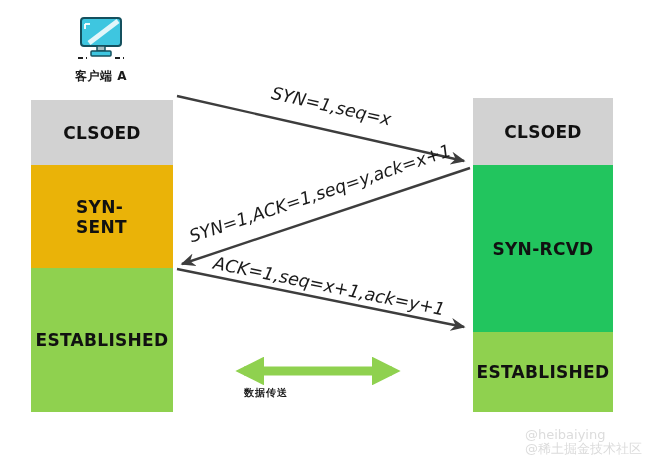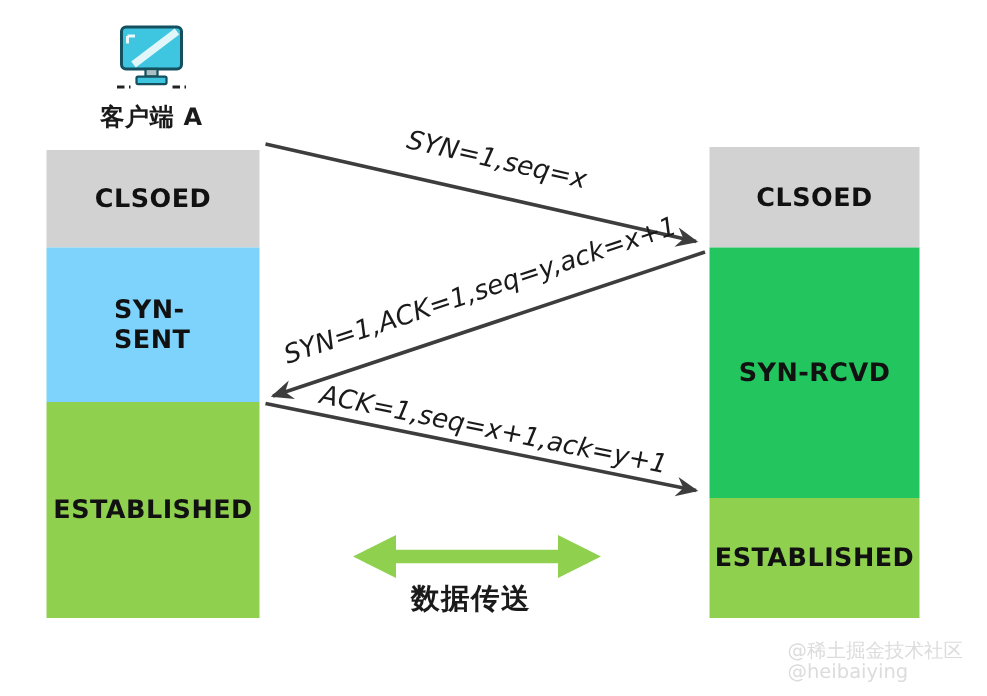--- a/index.html
+++ b/index.html
@@ -3,21 +3,21 @@
 <meta charset="utf-8">
 <style>
   * { margin: 0; padding: 0; box-sizing: border-box; }
   body { background: #ffffff; font-family: "DejaVu Sans", "Liberation Sans", sans-serif; }
   .canvas {
     position: relative; width: 658px; height: 464px; background: #ffffff;
     overflow: hidden;
   }
   .endpoint { position: absolute; text-align: center; }
   .endpoint .ep-label {
-    font-weight: bold; font-size: 16px; color: #1a1a1a; margin-top: 2px;
+    font-weight: bold; font-size: 12px; color: #1a1a1a; margin-top: 2px;
     letter-spacing: 0.5px;
   }
   .ep-client { left: 40px; top: 16px; width: 122px; }
   .ep-server { left: 492px; top: 14px; width: 120px; }
   .icon-wrap { display: inline-block; }
 
   .state-col { position: absolute; }
   .col-client { left: 31px; top: 100px; width: 142px; }
   .col-server { left: 473px; top: 98px; width: 140px; }
   .seg {
@@ -33,22 +33,22 @@
 
   svg.overlay { position: absolute; left: 0; top: 0; width: 658px; height: 464px; }
   .msg-line { stroke: #3d3d3d; stroke-width: 2.4; fill: none; }
   .msg-label {
     font-family: "DejaVu Sans", "Liberation Sans", sans-serif;
     font-style: italic; font-size: 17.5px; fill: #1a1a1a;
   }
   .data-arrow-line { stroke-width: 9; fill: none; }
 
   .data-transfer-label {
-    position: absolute; left: 244px; top: 386px; width: 140px; text-align: center;
-    font-weight: bold; font-size: 19px; color: #1a1a1a; letter-spacing: 1px;
+    position: absolute; left: 244px; top: 386px; width: 140px; text-align: left;
+    font-weight: bold; font-size: 10px; color: #1a1a1a; letter-spacing: 1px;
   }
   .watermark {
     position: absolute; right: 16px; top: 428px; text-align: left;
     font-size: 13px; line-height: 14px; color: #dcdcdc;
   }
 </style>
 </head>
 <body>
 
 <div class="canvas">
@@ -65,21 +65,21 @@
         <line x1="1" y1="42" x2="10" y2="42" stroke="#222222" stroke-width="2" stroke-dasharray="5 3"></line>
         <line x1="38" y1="42" x2="47" y2="42" stroke="#222222" stroke-width="2" stroke-dasharray="5 3"></line>
       </svg>
     </span>
     <div class="ep-label">客户端 A</div>
   </div>
 
 
   <div class="state-col col-client">
     <div class="seg seg-1" style="background-color: rgb(210, 210, 210);">CLSOED</div>
-    <div class="seg seg-2" style="background-color: #7dd3fc; padding-left: 45px;">SYN-SENT</div>
+    <div class="seg seg-2" style="background-color: #eab308; padding-left: 45px;">SYN-SENT</div>
     <div class="seg seg-3" style="background-color: rgb(143, 209, 79);">ESTABLISHED</div>
   </div>
 
   <div class="state-col col-server">
     <div class="seg seg-1" style="background-color: rgb(210, 210, 210);">CLSOED</div>
     <div class="seg seg-2" style="background-color: #22c55e;">SYN-RCVD</div>
     <div class="seg seg-3" style="background-color: rgb(143, 209, 79);">ESTABLISHED</div>
   </div>
 
   <svg class="overlay">
@@ -99,17 +99,17 @@
     <text class="msg-label" text-anchor="middle" transform="translate(330,112) rotate(12.8)">SYN=1,seq=x</text>
     <text class="msg-label" text-anchor="middle" transform="translate(322,199) rotate(-18.5)">SYN=1,ACK=1,seq=y,ack=x+1</text>
     <text class="msg-label" text-anchor="middle" transform="translate(328,292) rotate(11.5)">ACK=1,seq=x+1,ack=y+1</text>
 
     <line class="data-arrow-line" x1="244" y1="371" x2="392" y2="371" stroke="#8fd14f" marker-start="url(#greenhead)" marker-end="url(#greenhead)"></line>
   </svg>
 
   <div class="data-transfer-label">数据传送</div>
 
   <div class="watermark">
+    <div>@heibaiying</div>
     <div>@稀土掘金技术社区</div>
-    <div>@heibaiying</div>
   </div>
 
 </div>
 
 </body></html>

